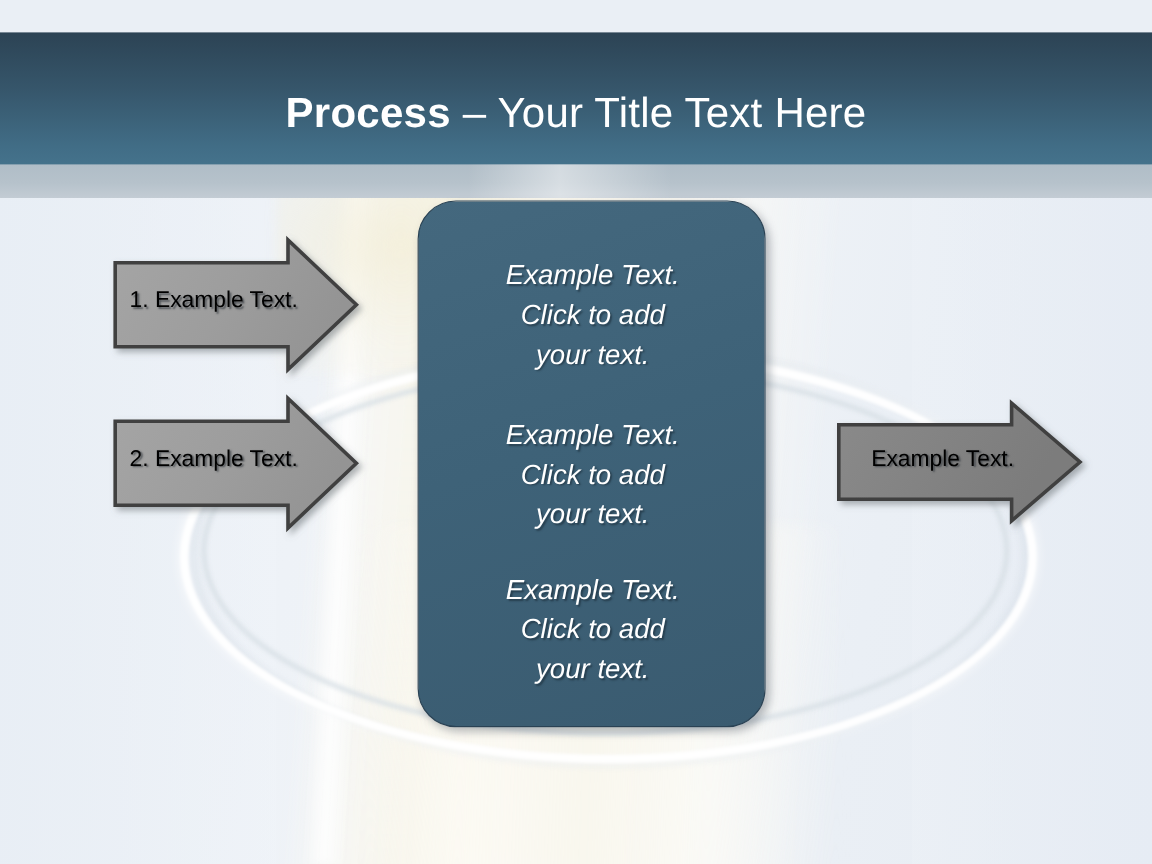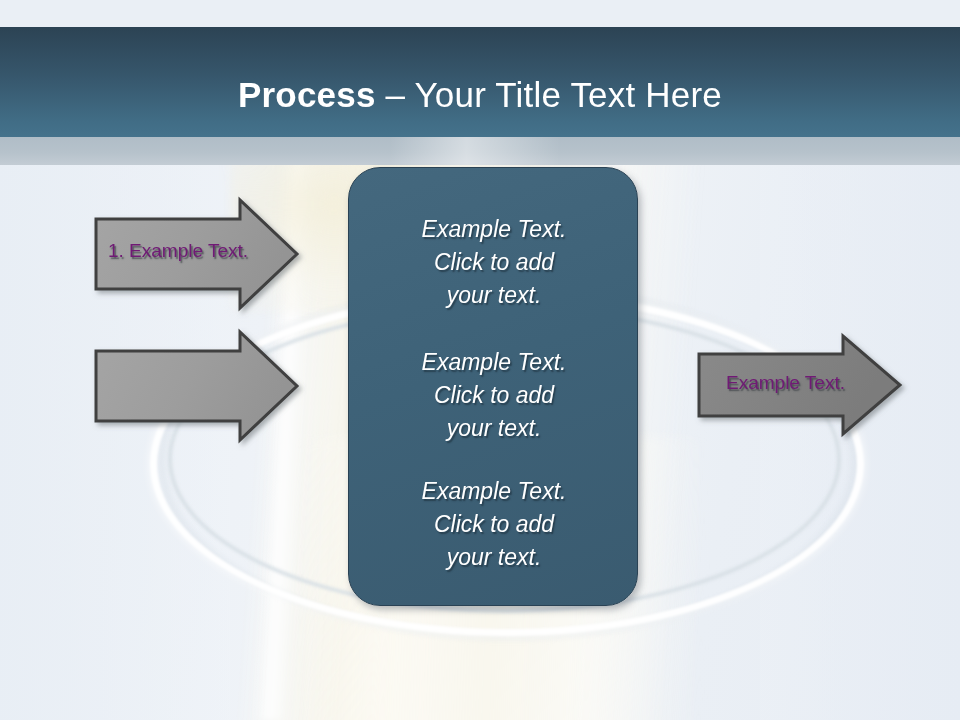--- a/index.html
+++ b/index.html
@@ -169,21 +169,21 @@
   .panel-text.p3 { top: 307px; }
 
   
   .arrow {
     position: absolute;
     display: block;
   }
   .arrow svg { display: block; overflow: visible; }
   .arrow-label {
     position: absolute;
-    color: #701a75;
+    color: #000000;
     font-size: 19px;
     white-space: nowrap;
     text-shadow: 1.5px 1.5px 1.5px rgba(55,60,66,0.75);
   }
 
   .arrow-1 { left: 94px; top: 196px;  width: 205px; height: 116px; }
   .arrow-2 { left: 94px; top: 328px;  width: 205px; height: 116px; }
   .arrow-3 { left: 94px; top: 462px;  width: 205px; height: 116px; }
   .arrow-4 { left: 697px; top: 333px; width: 205px; height: 104px; }
 
@@ -254,20 +254,21 @@
           <stop offset="0%" stop-color="#a5a5a5"></stop>
           <stop offset="55%" stop-color="#9d9d9d"></stop>
           <stop offset="100%" stop-color="#949494"></stop>
         </linearGradient>
         <filter id="shA2" x="-20%" y="-20%" width="150%" height="150%">
           <feDropShadow dx="3" dy="3" stdDeviation="2.5" flood-color="#6c7278" flood-opacity="0.55"></feDropShadow>
         </filter>
       </defs>
       <polygon points="2,23 146,23 146,4 203,58 146,112 146,93 2,93" fill="url(#gradA2)" stroke="#3f3f3f" stroke-width="3" filter="url(#shA2)"></polygon>
     </svg>
+    <span class="arrow-label">2. Example Text.</span>
   </div>
 
 
   <div class="arrow arrow-4">
     <svg width="205" height="104" viewBox="0 0 205 104">
       <defs>
         <linearGradient id="gradA4" x1="0" y1="0" x2="1" y2="0.3">
           <stop offset="0%" stop-color="#8a8a8a"></stop>
           <stop offset="55%" stop-color="#828282"></stop>
           <stop offset="100%" stop-color="#7b7b7b"></stop>

